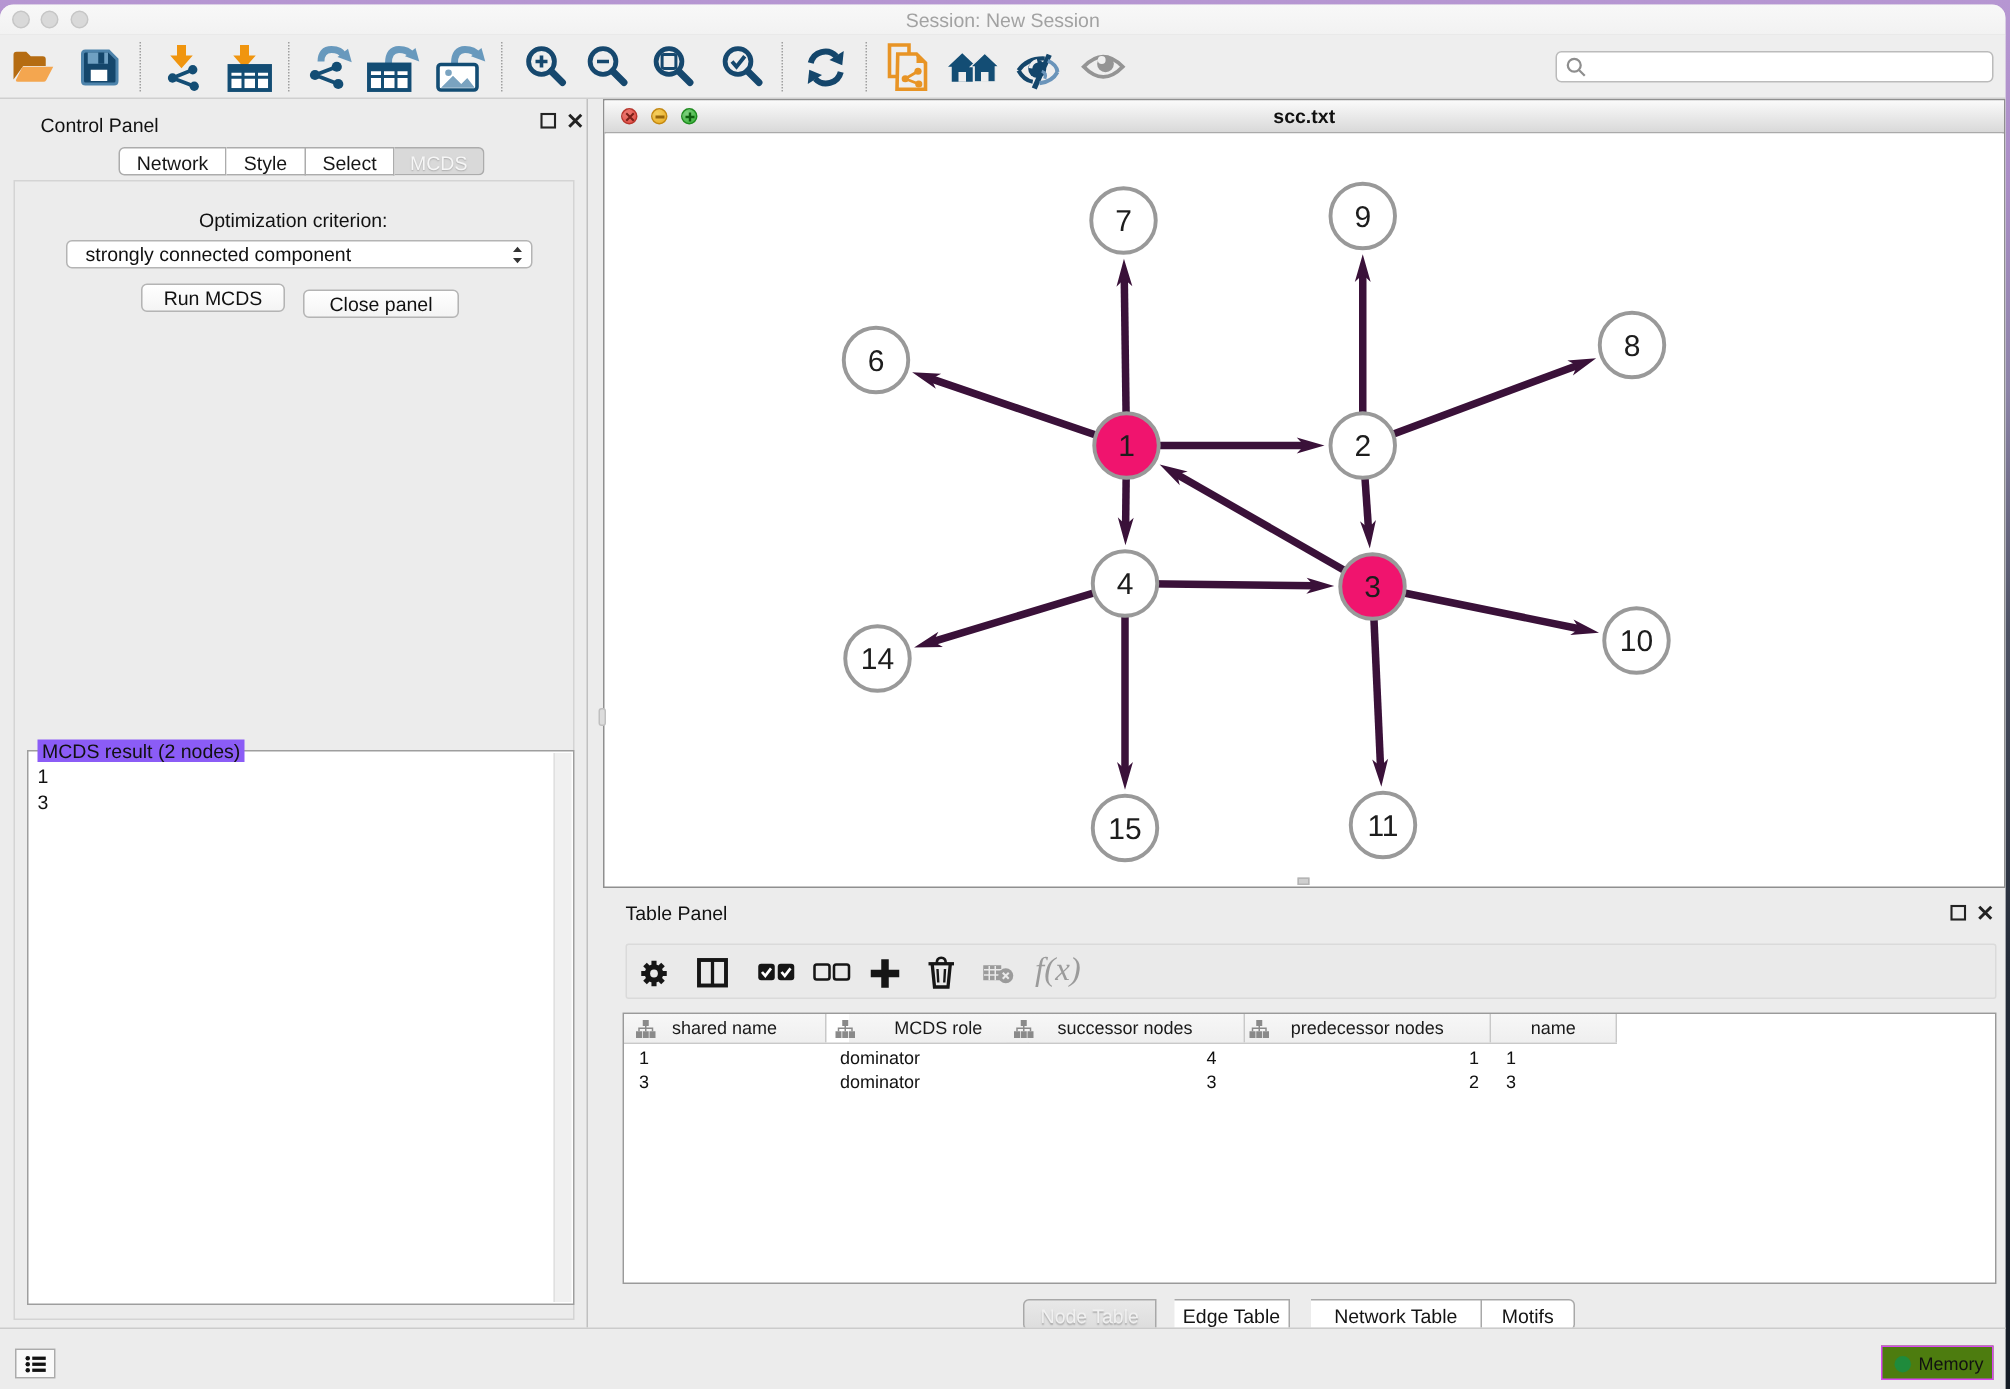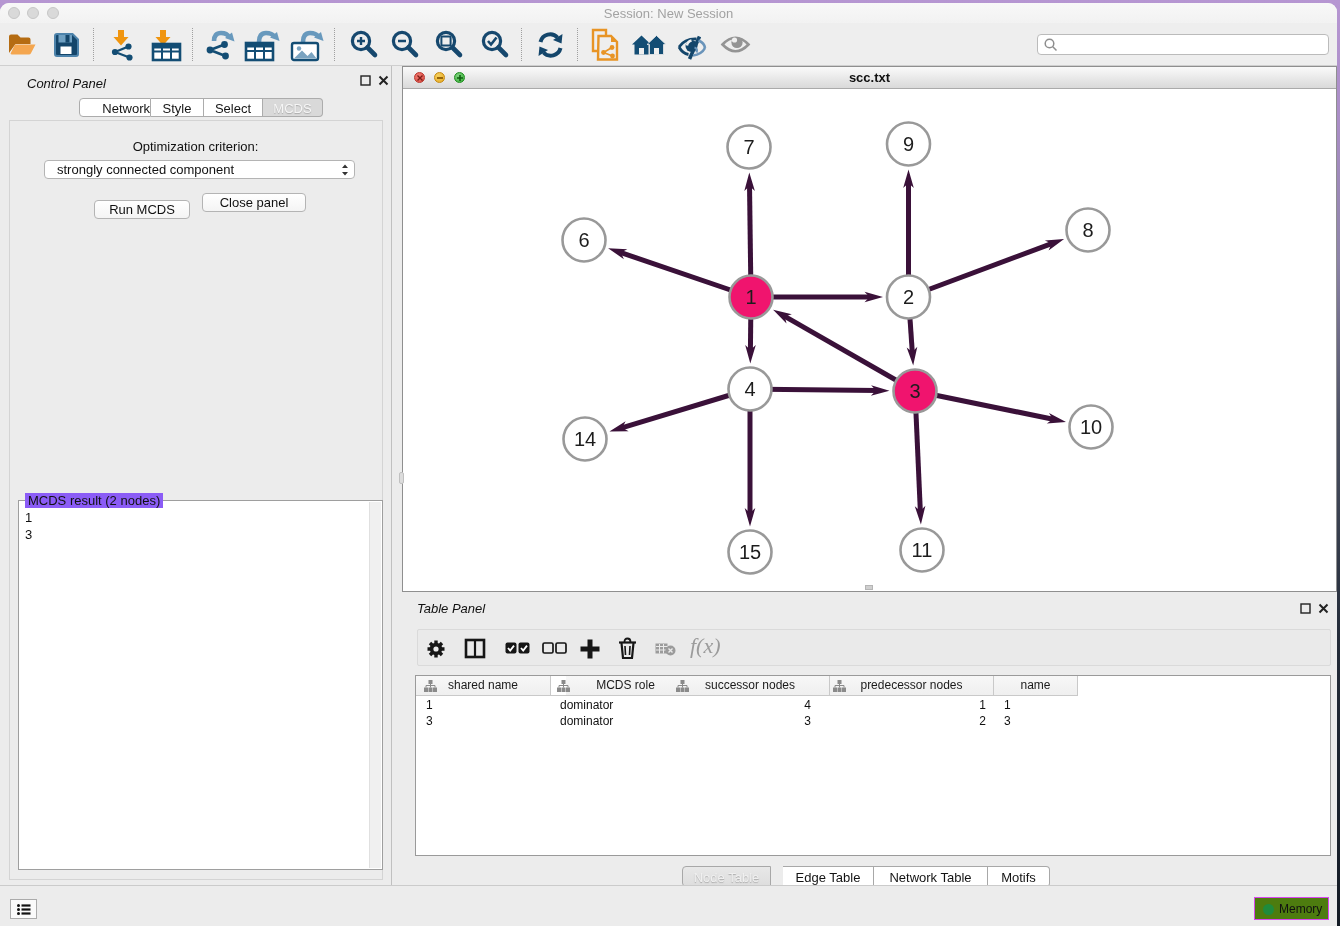--- a/index.html
+++ b/index.html
@@ -7,21 +7,21 @@
 
 #titlebar{position:absolute;left:0;top:0;width:100%;height:20px;background:linear-gradient(#f8f8f8,#f2f2f2);border-bottom:1px solid #d9d9d9;}
 .tl{position:absolute;top:4px;width:12px;height:12px;border-radius:50%;background:#d9d9d9;border:1px solid #c6c6c6;box-sizing:border-box;}
 #wtitle{position:absolute;top:3px;left:0;width:100%;text-align:center;font-size:13px;color:#a2a2a2;}
 
 #toolbar{position:absolute;left:0;top:20px;width:100%;height:42px;background:#eeeeee;border-bottom:1px solid #cfcfcf;}
 .tsep{position:absolute;top:5px;height:33px;width:0;border-left:1px dotted #9f9f9f;}
 #search{position:absolute;left:1037px;top:11px;width:290px;height:19px;background:#fff;border:1px solid #bbb;border-radius:4px;}
 
 #cpanel{position:absolute;left:0;top:63px;width:392px;height:820px;background:#ececec;border-right:1px solid #c0c0c0;box-sizing:border-box;}
-.phead{font-size:13px;color:#111;font-style:italic;}
+.phead{font-size:13px;color:#111;}
 .winbtn{position:absolute;}
 
 .tab{position:absolute;top:0;height:19px;line-height:19px;text-align:center;font-size:13px;color:#161616;background:#fff;border:1px solid #acacac;box-sizing:border-box;border-left:none;}
 #tabs{position:absolute;left:79px;top:32px;width:244px;height:19px;}
 
 .btn{position:absolute;background:linear-gradient(#ffffff,#f4f4f4);border:1px solid #b4b4b4;border-radius:4px;box-sizing:border-box;font-size:13px;color:#111;text-align:center;line-height:17px;}
 
 #fs{position:absolute;left:18px;top:434px;width:365px;height:370px;border:1px solid #9e9e9e;box-sizing:border-box;background:#fff;}
 #fslegend{position:absolute;left:6px;top:-8px;background:#8b5cf6;font-size:13px;color:#111;padding:0 3px;}
 #fstrack{position:absolute;right:1px;top:1px;width:11px;height:366px;background:#f0f0f0;border-left:1px solid #e0e0e0;}
@@ -176,34 +176,34 @@
   </div>
   <div id="cpanel">
     <div class="phead" style="position:absolute;left:27px;top:10px;">Control Panel</div>
     <svg class="winbtn" style="left:360px;top:9px;" width="11" height="11">
         <rect x="1" y="1" width="9" height="9" fill="none" stroke="#222" stroke-width="1.4"></rect>
       </svg>
     <svg class="winbtn" style="left:378px;top:9px;" width="11" height="11">
         <path d="M1.5 1.5 L9.5 9.5 M9.5 1.5 L1.5 9.5" stroke="#222" stroke-width="2"></path>
       </svg>
     <div id="tabs">
-      <div class="tab" style="left:0;width:72px;border-left:1px solid #acacac;border-radius:4px 0 0 4px;text-align:right;">Network</div>
+      <div class="tab" style="left:0;width:72px;border-left:1px solid #acacac;border-radius:4px 0 0 4px;">Network</div>
       <div class="tab" style="left:72px;width:53px;">Style</div>
       <div class="tab" style="left:125px;width:59px;">Select</div>
       <div class="tab" style="left:184px;width:60px;background:#d9d9d9;border-radius:0 4px 4px 0;color:#f6f6f6;text-shadow:0 1px 1px #a9a9a9;">MCDS</div>
     </div>
     <div style="position:absolute;left:9px;top:54px;width:374px;height:760px;border:1px solid #d4d4d4;box-sizing:border-box;"></div>
     <div style="position:absolute;left:0;top:73px;width:391px;text-align:center;font-size:13px;color:#111;">Optimization criterion:</div>
     <div style="position:absolute;left:44px;top:94px;width:311px;height:19px;background:#fff;border:1px solid #b4b4b4;border-radius:4px;box-sizing:border-box;">
       <div style="position:absolute;left:12px;top:1px;font-size:13px;color:#111;line-height:16px;">strongly connected component</div>
       <svg style="left:295px;top:2px;" width="10" height="14">
           <path d="M2 5 L5 1.5 L8 5 Z M2 9 L5 12.5 L8 9 Z" fill="#333"></path>
         </svg>
     </div>
-    <div class="btn" style="left:94px;top:134px;width:96px;height:19px;">Run MCDS</div>
+    <div class="btn" style="left:94px;top:123px;width:96px;height:19px;">Run MCDS</div>
     <div class="btn" style="left:202px;top:127px;width:104px;height:19px;">Close panel</div>
     <div id="fs">
       <div id="fslegend">MCDS result (2 nodes)</div>
       <div style="position:absolute;left:6px;top:8px;font-size:13px;color:#111;line-height:17px;">1<br>3</div>
       <div id="fstrack"></div>
     </div>
   </div>
   <div id="netwin">
     <div id="nettitle">
       <div class="mactl" style="left:11px;background:radial-gradient(circle at 35% 30%,#f07a72,#dd4b42);border:1px solid #b8352c;"></div>
@@ -377,21 +377,21 @@
       <div class="td" style="left:255px;top:21px;width:140px;text-align:right;">4</div>
       <div class="td" style="left:414px;top:21px;width:156px;text-align:right;">1</div>
       <div class="td" style="left:588px;top:21px;">1</div>
       <div class="td" style="left:10px;top:37px;">3</div>
       <div class="td" style="left:144px;top:37px;">dominator</div>
       <div class="td" style="left:255px;top:37px;width:140px;text-align:right;">3</div>
       <div class="td" style="left:414px;top:37px;width:156px;text-align:right;">2</div>
       <div class="td" style="left:588px;top:37px;">3</div>
     </div>
     <div class="btab" style="left:280px;top:274px;width:89px;background:linear-gradient(#e8e8e8,#ddd);color:#f0f0f0;text-shadow:0 1px 1px #aaa;border-radius:4px 0 0 4px;">Node Table</div>
-    <div class="btab" style="left:381px;top:274px;width:91px;border-left:none;">Edge Table</div>
+    <div class="btab" style="left:381px;top:274px;width:77px;border-left:none;">Edge Table</div>
     <div class="btab" style="left:472px;top:274px;width:114px;border-left:none;">Network Table</div>
     <div class="btab" style="left:586px;top:274px;width:62px;border-left:none;border-radius:0 4px 4px 0;">Motifs</div>
   </div>
   <div id="statusbar">
     <div style="position:absolute;left:10px;top:13px;width:27px;height:20px;background:#fafafa;border:1px solid #ababab;box-sizing:border-box;"></div>
     <svg style="left:17px;top:18px;" width="14" height="11">
       <circle cx="1.5" cy="1.5" r="1.5" fill="#111"></circle>
         <circle cx="1.5" cy="5.5" r="1.5" fill="#111"></circle>
         <circle cx="1.5" cy="9.5" r="1.5" fill="#111"></circle>
       <rect x="4.5" y="0.4" width="9" height="2.2" fill="#111"></rect>

